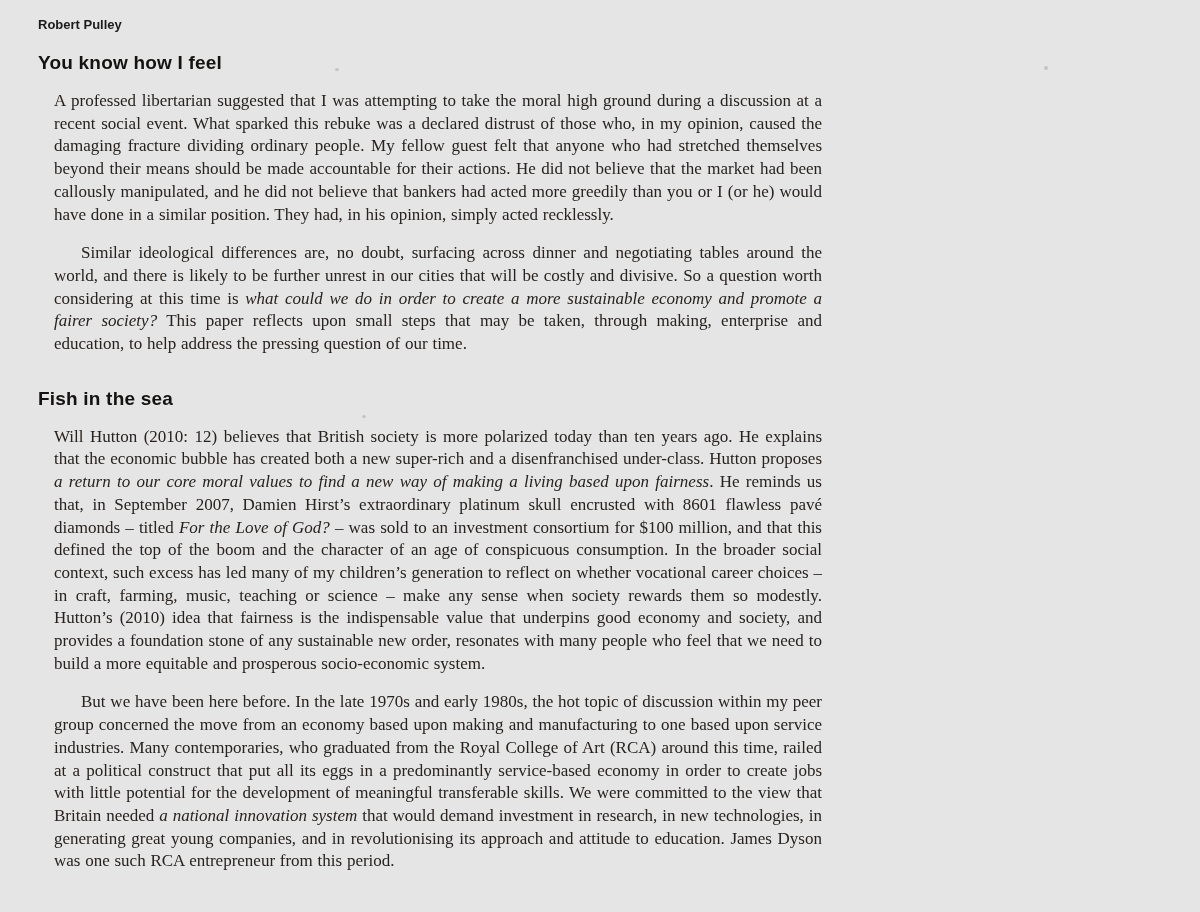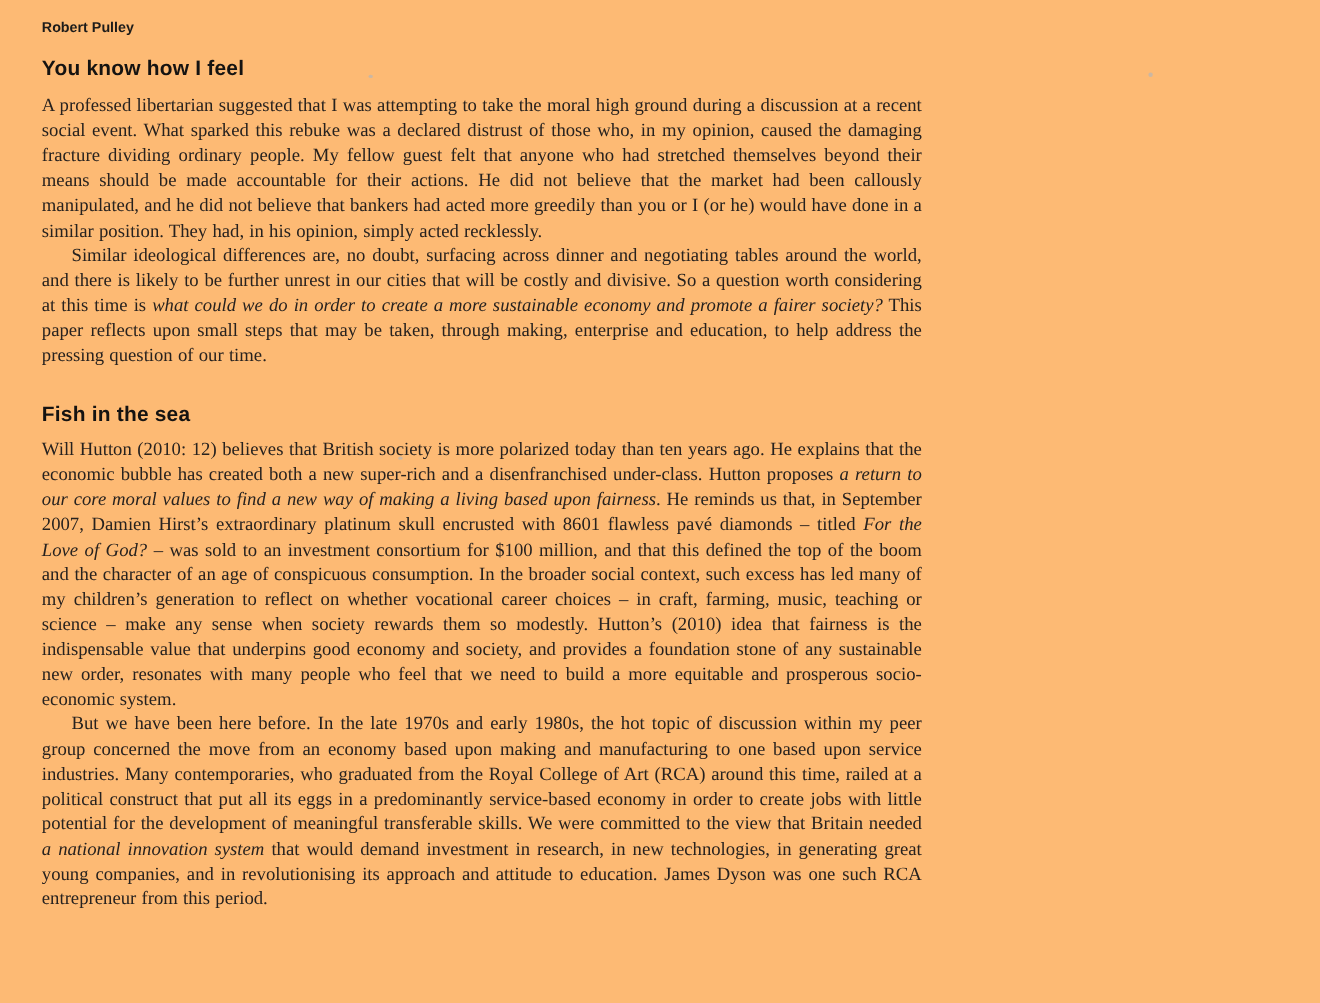--- a/index.html
+++ b/index.html
@@ -4,21 +4,21 @@
 <style>
   html, body {
     margin: 0;
     padding: 0;
     background: #ffffff;
   }
   .page {
     position: relative;
     width: 1200px;
     height: 912px;
-    background: #fdba74;
+    background: #e5e5e5;
     overflow: hidden;
     font-family: "Liberation Serif", "DejaVu Serif", serif;
   }
   .content {
     position: absolute;
     left: 38px;
     top: 18px;
     width: 800px;
   }
   .author {
@@ -36,21 +36,21 @@
     font-weight: 700;
     color: #151311;
     margin: 19px 0 11px 0;
     letter-spacing: 0.2px;
   }
   h2.heading.second {
     margin-top: 31px;
     margin-bottom: 9px;
   }
   p.para {
-    margin: 0;
+    margin: 16px;
     font-size: 17px;
     line-height: 22.7px;
     text-align: justify;
     color: #27221f;
     word-spacing: 0.5px;
   }
   p.para.indent { text-indent: 27px; }
   .it { font-style: italic; }
   .speck {
     position: absolute;

